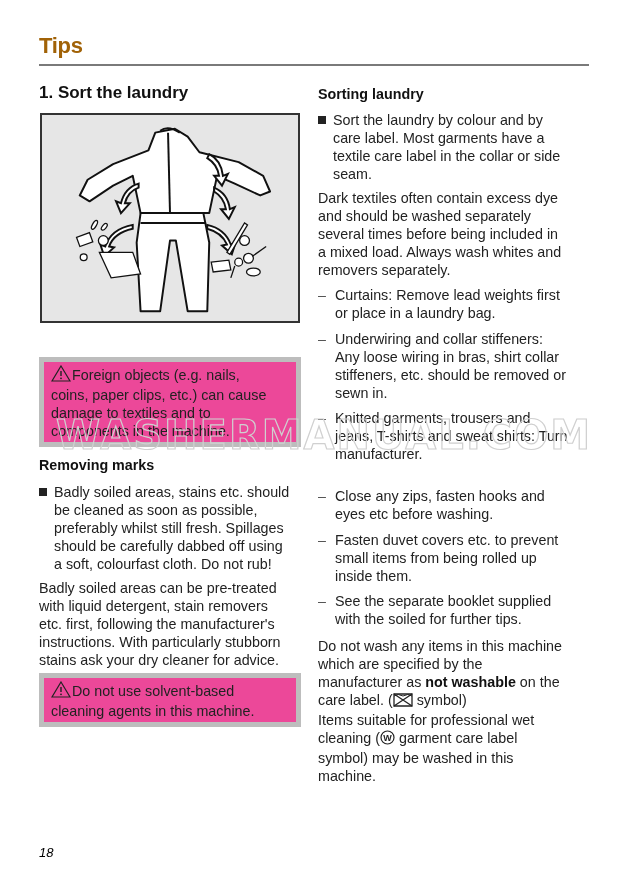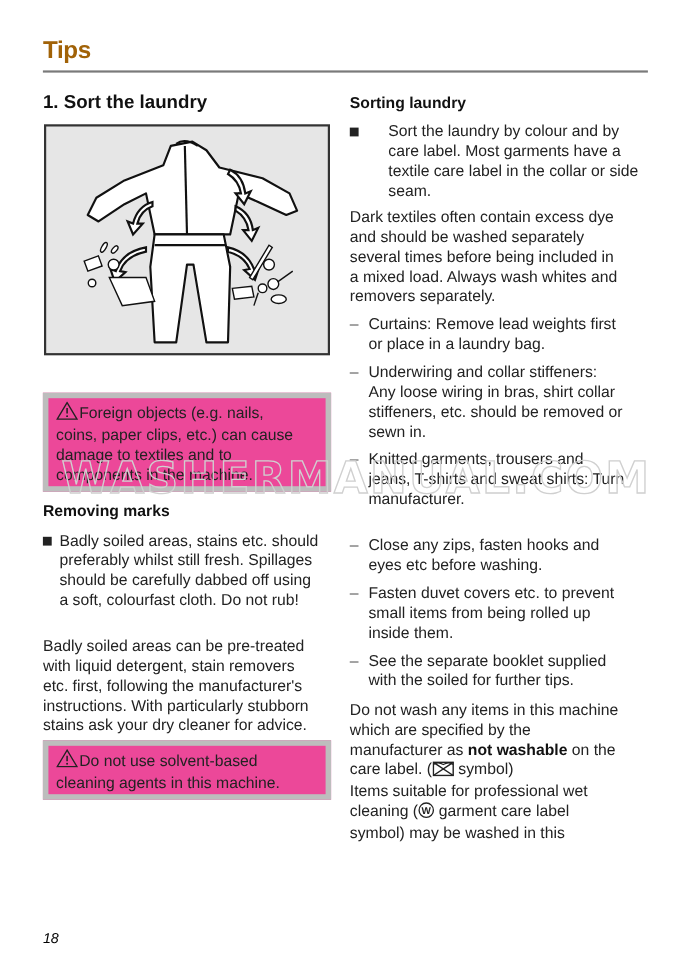--- a/index.html
+++ b/index.html
@@ -121,20 +121,21 @@
   <div>damage to textiles and to</div>
   <div>components in the machine.</div>
 </div>
 
 <div class="sub-title" style="left:39px; top:457px;">Removing marks</div>
 
 <div class="bullet body-text" style="left:39px; top:483px; width:262px;">
   <span class="sq"></span>
   <span>
     <div>Badly soiled areas, stains etc. should</div>
+    <div>be cleaned as soon as possible,</div>
     <div>preferably whilst still fresh. Spillages</div>
     <div>should be carefully dabbed off using</div>
     <div>a soft, colourfast cloth. Do not rub!</div>
   </span>
 </div>
 
 <div class="para body-text" style="left:39px; top:579px; width:270px;">
   <div>Badly soiled areas can be pre-treated</div>
   <div>with liquid detergent, stain removers</div>
   <div>etc. first, following the manufacturer's</div>
@@ -150,21 +151,21 @@
           <path d="M10 6 L10 11" stroke="#222" stroke-width="1.4"></path>
           <circle cx="10" cy="13.3" r="0.9" fill="#222"></circle>
         </svg>
     </span><span>Do not use solvent-based</span>
   </div>
   <div>cleaning agents in this machine.</div>
 </div>
 
 <div class="sub-title" style="left:318px; top:86px;">Sorting laundry</div>
 
-<div class="bullet body-text" style="left:318px; top:111px; width:272px;gap:20px;">
+<div class="bullet body-text" style="left:318px; top:111px; width:272px;">
   <span class="sq"></span>
   <span>
     <div>Sort the laundry by colour and by</div>
     <div>care label. Most garments have a</div>
     <div>textile care label in the collar or side</div>
     <div>seam.</div>
   </span>
 </div>
 
 <div class="para body-text" style="left:318px; top:189px; width:272px;">
@@ -235,17 +236,18 @@
           <path d="M1 1 L19 1 L19 13 L1 13 Z" fill="none" stroke="#222" stroke-width="1.3"></path>
           <path d="M1 1 L19 13 M19 1 L1 13" stroke="#222" stroke-width="1.3"></path>
           <path d="M1 3 Q5 0 10 3 Q15 0 19 3" fill="none" stroke="#222" stroke-width="1"></path>
         </svg></span><span> symbol)</span></div>
   <div>Items suitable for professional wet</div>
   <div><span>cleaning (</span><span class="inline-sym"><svg width="15" height="15" viewBox="0 0 15 15">
           <circle cx="7.5" cy="7.5" r="6.5" fill="none" stroke="#222" stroke-width="1.2"></circle>
           <text x="7.5" y="10.8" text-anchor="middle" font-size="9" font-weight="bold" font-family="Liberation Sans, sans-serif" fill="#222">W</text>
         </svg></span><span> garment care label</span></div>
   <div>symbol) may be washed in this</div>
+  <div>machine.</div>
 </div>
 
 <div class="watermark">WASHERMANUAL.COM</div>
 
 <div class="page-num">18</div>
 
 </body></html>

